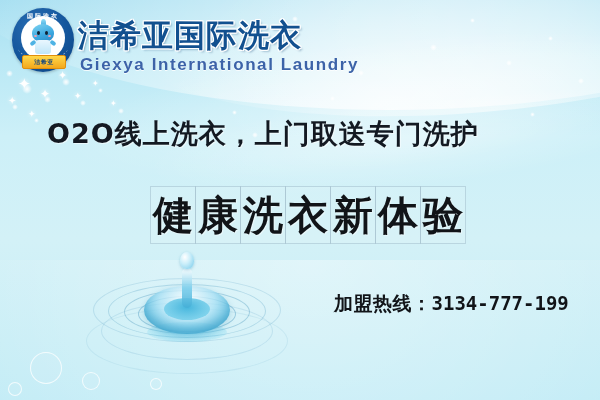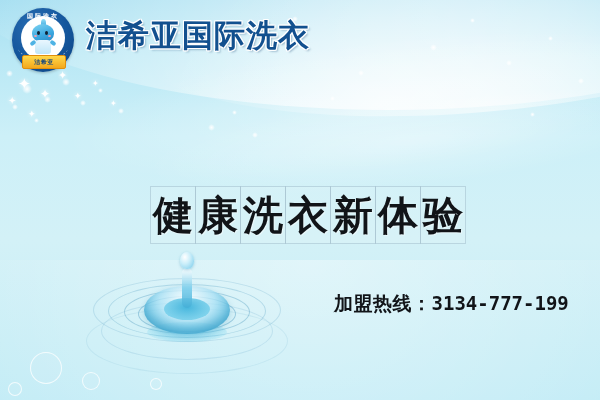--- a/index.html
+++ b/index.html
@@ -76,21 +76,21 @@
     display:flex;align-items:center;justify-content:center;}
   .badge-banner span{font-size:6px;color:#0d4380;font-weight:bold;letter-spacing:.5px;}
 
   #brand-cn{position:absolute;left:70px;top:9px;
     font-size:31px;font-weight:bold;color:#12508f;letter-spacing:1px;
     font-family:"DejaVu Sans","Liberation Sans",sans-serif;
     text-shadow:
        1px 0 0 #fff,-1px 0 0 #fff,0 1px 0 #fff,0 -1px 0 #fff,
        1px 1px 0 #fff,-1px -1px 0 #fff,1px -1px 0 #fff,-1px 1px 0 #fff,
        2px 2px 2px rgba(10,60,110,.30);
-    white-space:nowrap;margin-left:8px;}
+    white-space:nowrap;}
   #brand-en{position:absolute;left:72px;top:49px;
     font-size:17px;font-weight:bold;color:#3c63a8;letter-spacing:1.6px;
     white-space:nowrap;
     text-shadow:0 1px 0 rgba(255,255,255,.8);}
 
   
   #headline{position:absolute;left:47px;top:116px;
     font-size:27px;font-weight:bold;color:#131922;letter-spacing:1px;white-space:nowrap;
     font-family:"DejaVu Sans","Liberation Sans",sans-serif;
     text-shadow:1px 1px 0 rgba(255,255,255,.55);}
@@ -217,22 +217,24 @@
           <div class="mascot-body"></div>
           <div class="mascot-arm ma-l"></div>
           <div class="mascot-arm ma-r"></div>
         </div>
         <div class="badge-banner">
           <span>洁希亚</span>
         </div>
       </div>
     </div>
     <div id="brand-cn">洁希亚国际洗衣</div>
+    <div id="brand-en">Giexya International Laundry</div>
   </div>
 
+  <div id="headline">O2O线上洗衣，上门取送专门洗护</div>
 
   <div id="slogan">
       <div class="cellbox">
         <span>健</span>
       </div>
       <div class="cellbox">
         <span>康</span>
       </div>
       <div class="cellbox">
         <span>洗</span>

